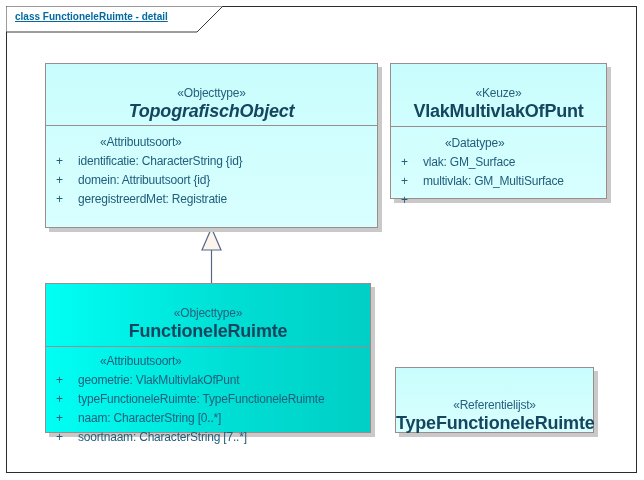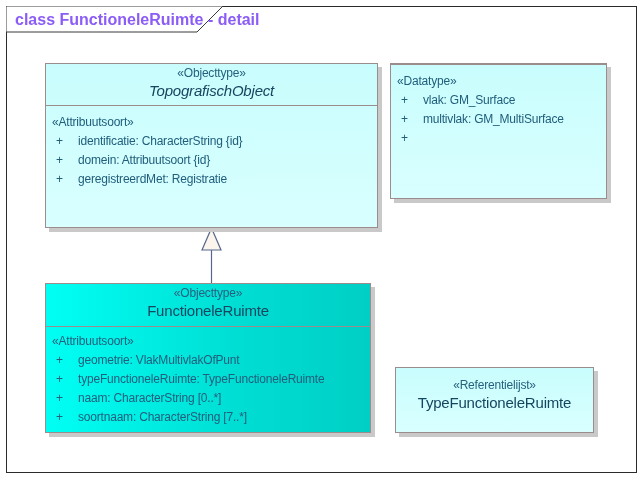--- a/index.html
+++ b/index.html
@@ -9,41 +9,41 @@
     font-family:"Liberation Sans", sans-serif;
     -webkit-font-smoothing:antialiased;
   }
   .frame{
     position:absolute;left:6px;top:6px;width:629px;height:465px;
     border:1px solid #2b2b2b;background:#ffffff;
   }
   .tab-svg{position:absolute;left:6px;top:6px;}
   .tab-title{
     position:absolute;left:15px;top:11px;width:190px;
-    font-size:16px;font-weight:bold;color:#8b5cf6;white-space:nowrap;
+    font-size:10px;font-weight:bold;color:#0369a1;white-space:nowrap;text-decoration:underline;
   }
   .uml-class{
     position:absolute;
     border:1px solid #9c8c8c;
     box-shadow:4px 4px 0 #c9c9c9;
     box-sizing:border-box;
     color:#205e7c;
     font-size:12px;letter-spacing:-0.2px;
   }
   .fill-light{background:linear-gradient(180deg,#c9fdfd 0%,#d9ffff 100%);}
   .fill-turquoise{background:linear-gradient(90deg,#00fff4 0%,#00ddd3 60%,#00cfc5 100%);}
-  .class-header{text-align:center;padding-top:0;line-height:18px;}
+  .class-header{text-align:center;padding-top:20px;line-height:18px;}
   .stereotype{color:#25617e;}
-  .class-name{font-weight:normal;color:#15465f;font-size:15px;}
+  .class-name{font-weight:bold;color:#15465f;font-size:18px;}
   .class-name.abstract{font-style:italic;}
   .compartment{
     border-top:1px solid #9c8c8c;
     padding-top:7px;
   }
-  .section-heading{padding-left:6px;line-height:19px;}
+  .section-heading{padding-left:6px;line-height:19px;margin-left:48px;}
   .section-gap{margin-top:5px;}
   .attr-row{display:flex;line-height:19px;white-space:nowrap;}
   .attr-vis{width:22px;padding-left:10px;flex:none;}
   .arrow-svg{position:absolute;left:195px;top:226px;}
 </style>
 </head>
 <body>
 
 <div class="frame"></div>
 
@@ -73,20 +73,24 @@
       <span>domein: Attribuutsoort {id}</span>
     </div>
     <div class="attr-row">
       <span class="attr-vis">+</span>
       <span>geregistreerdMet: Registratie</span>
     </div>
   </div>
 </div>
 
 <div class="uml-class fill-light" style="left:390px;top:63px;width:217px;height:136px;">
+  <div class="class-header" style="height:42px;">
+    <div class="stereotype">«Keuze»</div>
+    <div class="class-name">VlakMultivlakOfPunt</div>
+  </div>
   <div class="compartment">
     <div class="section-heading">«Datatype»</div>
     <div class="attr-row">
       <span class="attr-vis">+</span>
       <span>vlak: GM_Surface</span>
     </div>
     <div class="attr-row">
       <span class="attr-vis">+</span>
       <span>multivlak: GM_MultiSurface</span>
     </div>
@@ -116,17 +120,17 @@
       <span>naam: CharacterString [0..*]</span>
     </div>
     <div class="attr-row">
       <span class="attr-vis">+</span>
       <span>soortnaam: CharacterString [7..*]</span>
     </div>
   </div>
 </div>
 
 <div class="uml-class fill-light" style="left:395px;top:367px;width:199px;height:66px;">
-  <div class="class-header" style="padding-top:8px;">
+  <div class="class-header" style="padding-top:28px;">
     <div class="stereotype">«Referentielijst»</div>
     <div class="class-name">TypeFunctioneleRuimte</div>
   </div>
 </div>
 
 </body></html>

